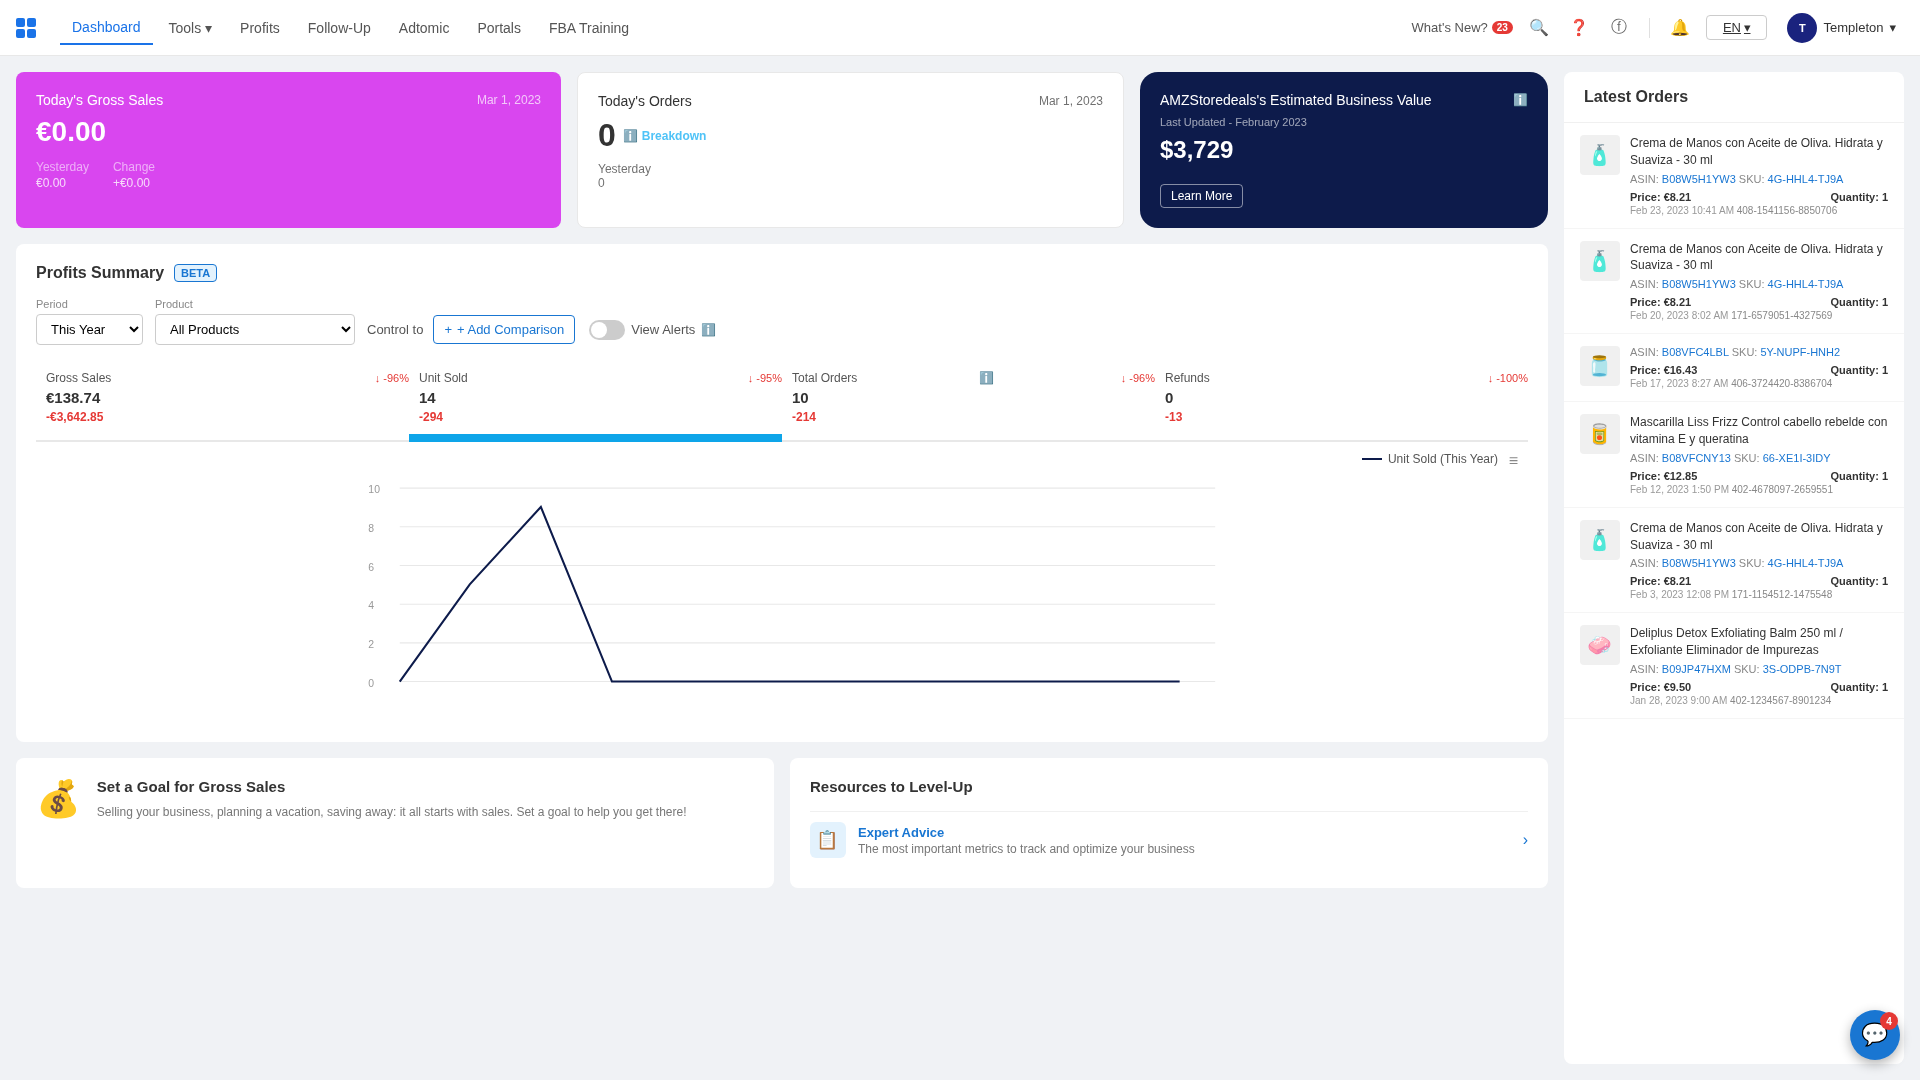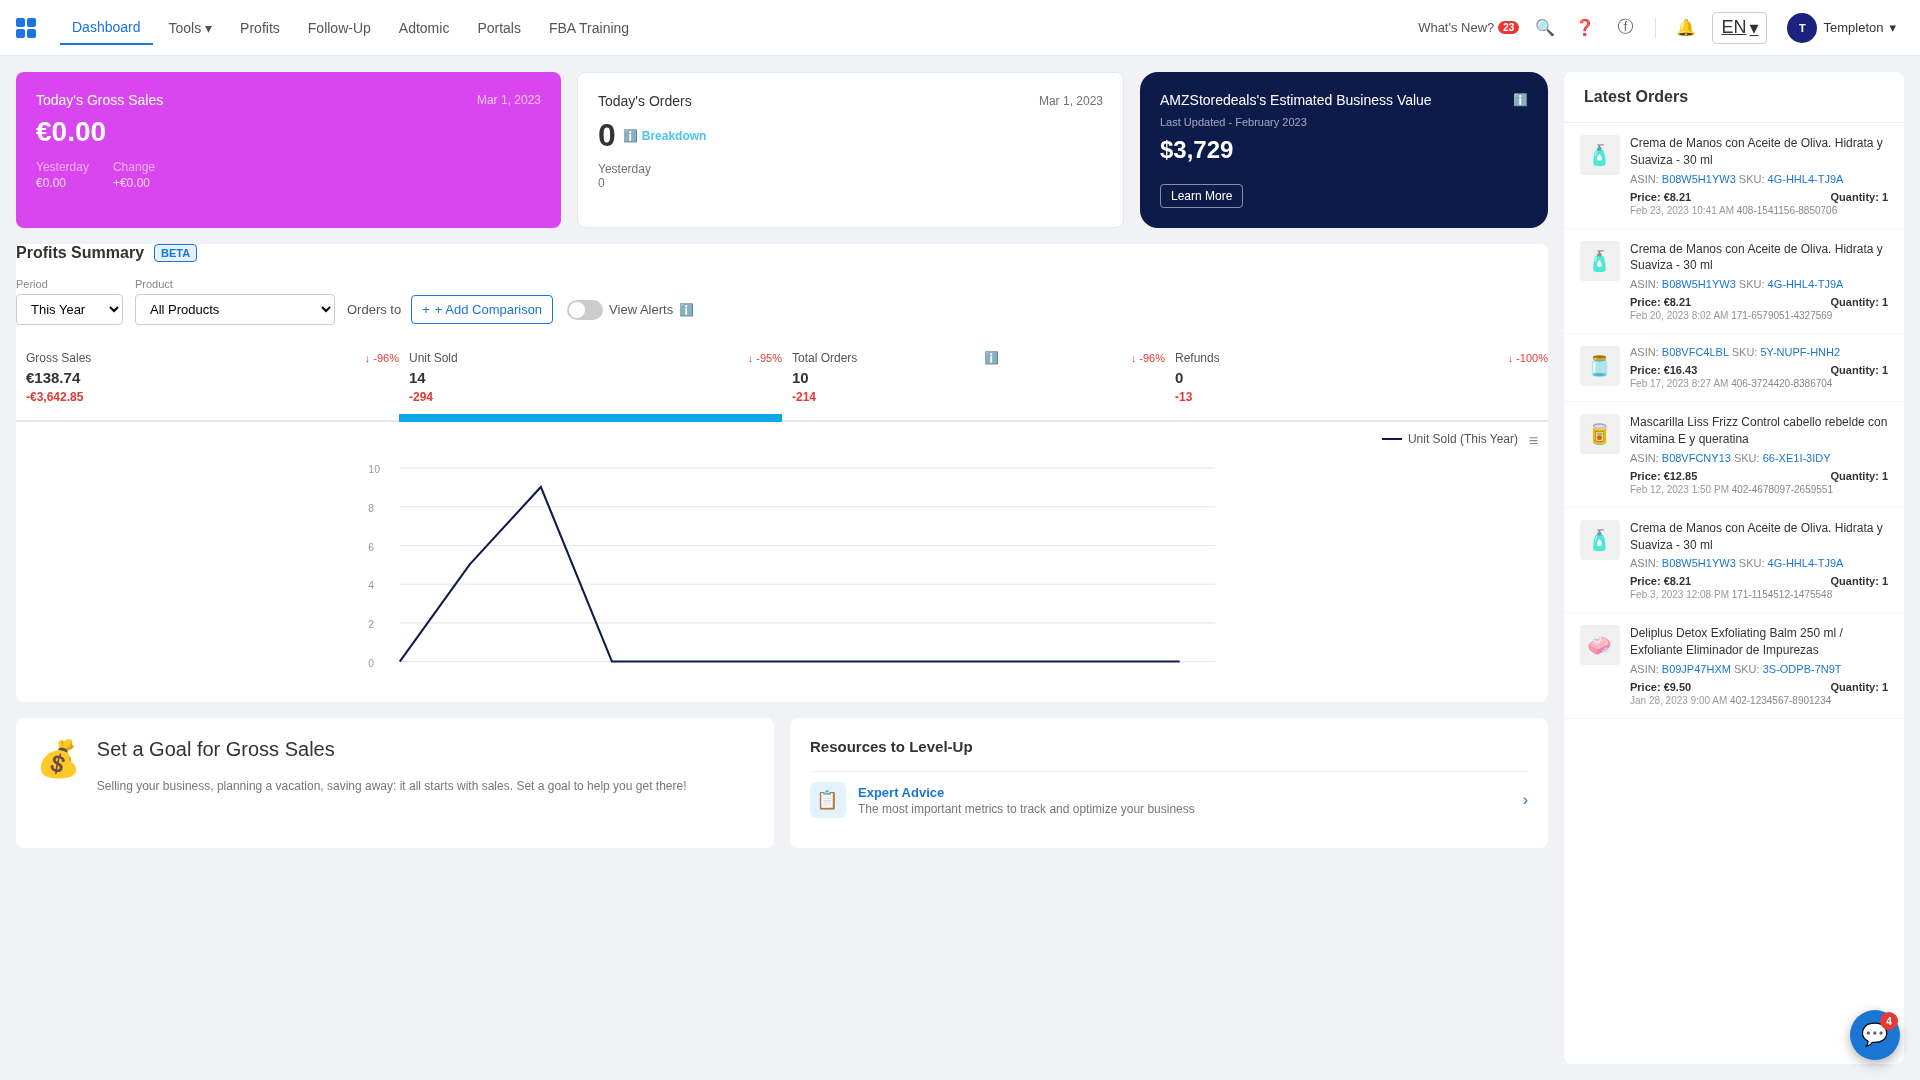--- a/index.html
+++ b/index.html
@@ -27,21 +27,21 @@
       cursor: pointer;
       border-radius: 4px;
       text-decoration: none;
       display: flex; align-items: center; gap: 3px;
     }
     .nav-link.active { color: #1a73e8; border-bottom: 2px solid #1a73e8; border-radius: 0; }
     .nav-right { display: flex; align-items: center; gap: 12px; margin-left: auto; }
     .whats-new { font-size: 13px; color: #555; display: flex; align-items: center; gap: 4px; cursor: pointer; }
     .badge { background: #e53935; color: #fff; border-radius: 10px; padding: 1px 5px; font-size: 10px; font-weight: bold; }
     .nav-icon { width: 28px; height: 28px; border-radius: 50%; display: flex; align-items: center; justify-content: center; cursor: pointer; color: #666; font-size: 16px; }
-    .lang-selector { border: 1px solid #ccc; border-radius: 4px; padding: 4px 8px; font-size: 18px; cursor: pointer; display: flex; align-items: center; gap: 3px; text-decoration: underline; }
+    .lang-selector { border: 1px solid #ccc; border-radius: 4px; padding: 4px 16px; font-size: 13px; cursor: pointer; display: flex; align-items: center; gap: 3px; text-decoration: underline; }
     .user-avatar { display: flex; align-items: center; gap: 6px; cursor: pointer; padding: 4px 8px; border-radius: 4px; }
     .avatar-circle { width: 30px; height: 30px; background: #1a237e; border-radius: 50%; display: flex; align-items: center; justify-content: center; color: #fff; font-size: 11px; font-weight: bold; }
 
     
     .main-content { display: flex; gap: 16px; padding: 16px; height: calc(100vh - 56px); overflow: hidden; }
     .left-panel { flex: 1; display: flex; flex-direction: column; gap: 16px; overflow-y: auto; }
     .right-panel { width: 340px; background: #fff; border-radius: 8px; display: flex; flex-direction: column; overflow: hidden; }
 
     
     .cards-row { display: flex; gap: 16px; }
@@ -57,21 +57,21 @@
     .card-sub-item { display: flex; flex-direction: column; gap: 2px; }
     .card-sub-label { opacity: 0.7; }
     .orders-count { font-size: 32px; font-weight: 700; display: flex; align-items: center; gap: 8px; }
     .breakdown-link { font-size: 12px; color: #4fc3f7; display: flex; align-items: center; gap: 3px; cursor: pointer; }
     .orders-yesterday { font-size: 12px; margin-top: 8px; opacity: 0.7; }
     .business-value { background: #0d1b4b; color: #fff; width: 408px; border-radius: 18px; padding: 20px; }
     .business-value .subtitle { font-size: 11px; opacity: 0.6; margin-bottom: 8px; }
     .learn-more { color: #fff; border: 1px solid rgba(255,255,255,0.5); border-radius: 4px; padding: 4px 10px; font-size: 12px; cursor: pointer; display: inline-block; margin-top: 8px; }
 
     
-    .profits-summary { background: #fff; border-radius: 8px; }
+    .profits-summary { background: #fff; border-radius: 8px; padding: 20px; }
     .profits-header { display: flex; align-items: center; gap: 10px; margin-bottom: 16px; }
     .profits-title { font-size: 16px; font-weight: 600; }
     .beta-badge { background: #e3f2fd; color: #1976d2; border: 1px solid #1976d2; border-radius: 4px; padding: 2px 6px; font-size: 11px; font-weight: 600; }
     .filters-row { display: flex; align-items: center; gap: 12px; margin-bottom: 16px; flex-wrap: wrap; }
     .filter-group { display: flex; flex-direction: column; gap: 4px; }
     .filter-label { font-size: 11px; color: #888; }
     .filter-select { border: 1px solid #ccc; border-radius: 4px; padding: 6px 10px; font-size: 13px; background: #fff; cursor: pointer; appearance: auto; }
     .compare-btn { display: flex; align-items: center; gap: 5px; color: #1976d2; font-size: 13px; cursor: pointer; padding: 6px 10px; border: 1px solid #1976d2; border-radius: 4px; }
     .view-alerts { display: flex; align-items: center; gap: 6px; font-size: 13px; color: #555; margin-left: 4px; }
     .toggle { width: 36px; height: 20px; background: #ccc; border-radius: 10px; position: relative; cursor: pointer; }
@@ -94,21 +94,21 @@
     .chart-legend { position: absolute; top: 10px; right: 30px; display: flex; align-items: center; gap: 6px; font-size: 12px; color: #555; }
     .legend-line { width: 20px; height: 2px; background: #0d1b4b; display: inline-block; }
     .chart-svg { width: 100%; height: 100%; }
     .chart-menu { position: absolute; top: 10px; right: 10px; color: #888; cursor: pointer; font-size: 16px; }
 
     
     .bottom-cards { display: flex; gap: 16px; }
     .goal-card { background: #fff; border-radius: 8px; padding: 20px; flex: 1; display: flex; gap: 16px; align-items: flex-start; }
     .goal-icon { font-size: 36px; color: #1976d2; }
     .goal-content { flex: 1; }
-    .goal-title { font-size: 20px; font-weight: 400; margin-bottom: 16px; }
+    .goal-title { font-size: 15px; font-weight: 700; margin-bottom: 8px; }
     .goal-desc { font-size: 12px; color: #777; line-height: 1.5; }
     .resources-card { background: #fff; border-radius: 8px; padding: 20px; flex: 1; }
     .resources-title { font-size: 15px; font-weight: 700; margin-bottom: 16px; }
     .resource-item { display: flex; align-items: center; gap: 12px; padding: 10px 0; border-top: 1px solid #f0f0f0; }
     .resource-icon { width: 36px; height: 36px; background: #e3f2fd; border-radius: 6px; display: flex; align-items: center; justify-content: center; color: #1976d2; font-size: 18px; flex-shrink: 0; }
     .resource-title { font-size: 13px; font-weight: 600; color: #1976d2; cursor: pointer; }
     .resource-desc { font-size: 12px; color: #777; margin-top: 2px; }
     .resource-arrow { margin-left: auto; color: #1976d2; font-size: 16px; }
 
     
@@ -245,21 +245,21 @@
             <option>Custom</option>
           </select>
         </div>
         <div class="filter-group">
           <span class="filter-label">Product</span>
           <select class="filter-select" style="min-width:200px;">
             <option>All Products</option>
           </select>
         </div>
         <div style="display:flex;align-items:center;gap:10px;margin-top:16px;">
-          <span style="font-size:13px;color:#555;">Orders to</span>
+          <span style="font-size:13px;color:#555;">Control to</span>
           <div class="compare-btn">
             <span>+</span>
             <span>+ Add Comparison</span>
           </div>
           <div class="view-alerts">
             <div class="toggle">
               <div class="toggle-knob"></div>
             </div>
             <span>View Alerts</span>
             <span class="info-icon">ℹ️</span>

